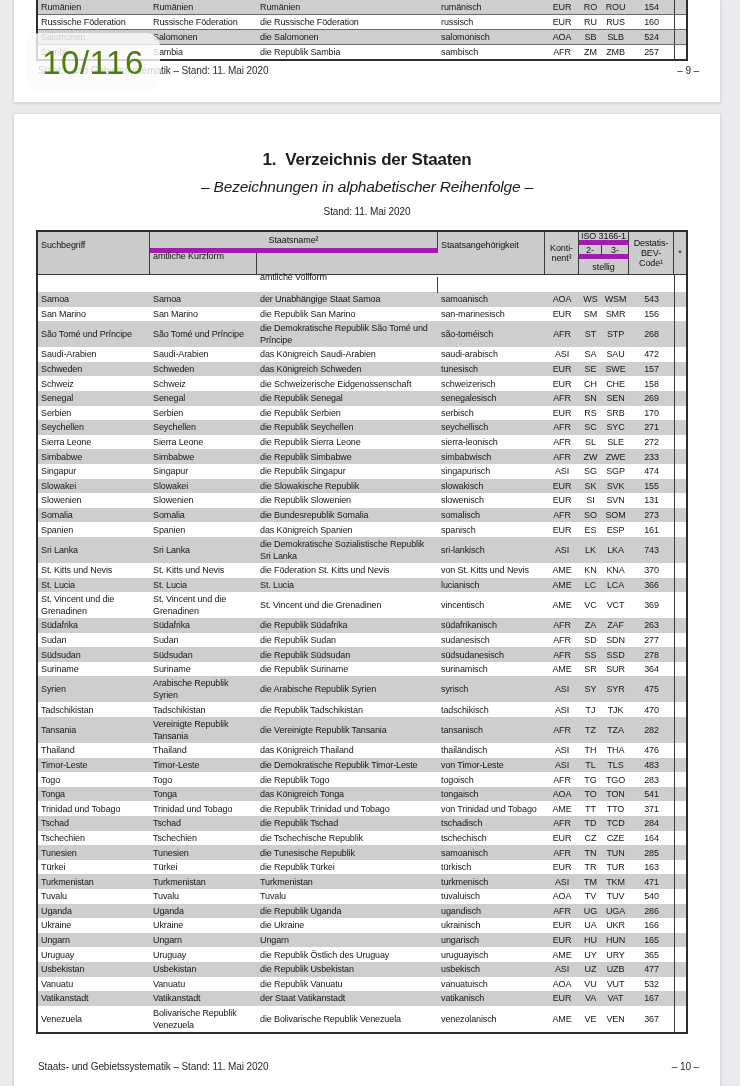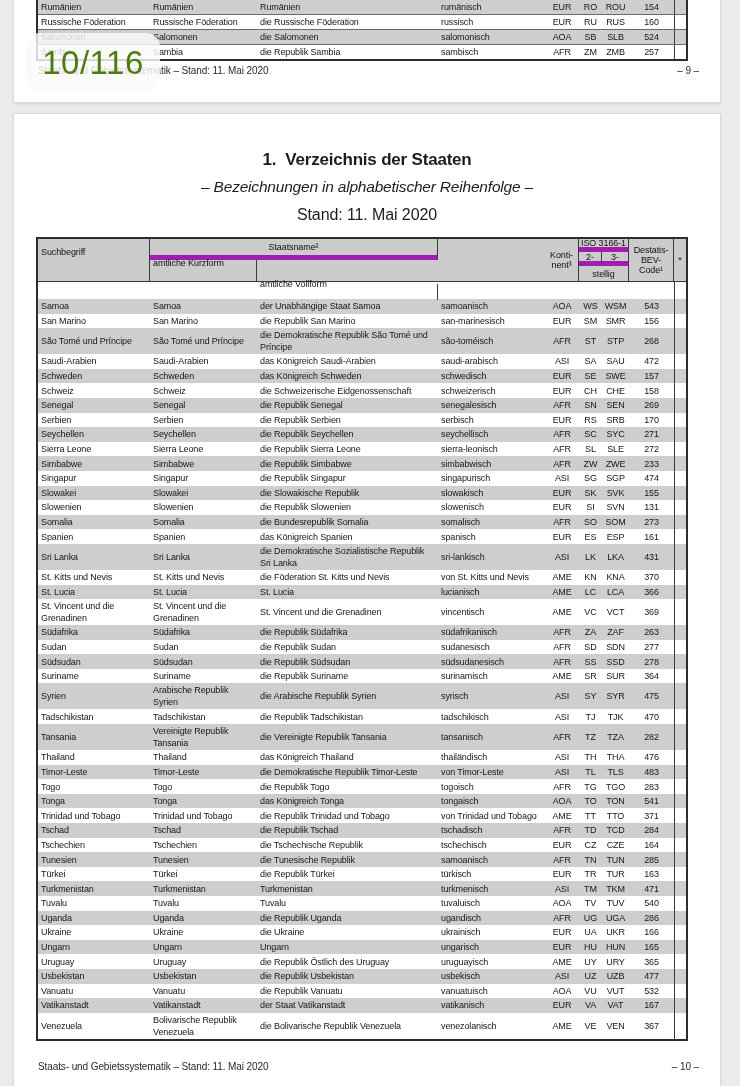--- a/index.html
+++ b/index.html
@@ -68,21 +68,21 @@
   
   .doc-title{
     margin:36px 0 8px 0;text-align:center;font-size:17px;font-weight:bold;
     letter-spacing:-0.2px;color:#1d1d1d;
   }
   .doc-subtitle{
     margin:7px 0 0 0;text-align:center;font-style:italic;font-size:15.5px;
     font-weight:normal;letter-spacing:-0.2px;color:#1d1d1d;
   }
   .doc-date{
-    margin:10px 0 13px 0;text-align:center;font-size:16px;font-weight:500;
+    margin:10px 0 13px 0;text-align:center;font-size:10px;font-weight:500;
     letter-spacing:-0.1px;color:#1d1d1d;
   }
 
   
   .pfoot{position:absolute;font-size:10px;letter-spacing:-0.1px;color:#2a2a2a;}
   .pfoot.left{left:24px;text-align:right;}
   .pfoot.right{right:21px;}
   #page-prev .pfoot{top:65px;}
   #page-main .pfoot{top:947px;}
 
@@ -154,20 +154,21 @@
   <div class="doc-title">1.&nbsp; Verzeichnis der Staaten</div>
   <div class="doc-subtitle">– Bezeichnungen in alphabetischer Reihenfolge –</div>
   <div class="doc-date">Stand: 11. Mai 2020</div>
 
   <div class="stable">
     <div class="thead">
       <div class="th th-such">Suchbegriff</div>
       <div class="th th-name center">Staatsname²</div>
       <div class="th th-kurz">amtliche Kurzform</div>
       <div class="th th-voll">amtliche Vollform</div>
+      <div class="th th-ang">Staatsangehörigkeit</div>
       <div class="th th-kont center">Konti-nent³</div>
       <div class="th th-iso center">ISO 3166-1</div>
       <div class="th th-iso2 center">2-</div>
       <div class="th th-iso3 center">3-</div>
       <div class="th th-stellig center">stellig</div>
       <div class="th th-dest center">Destatis-BEV-Code¹</div>
       <div class="th th-star center">*</div>
     </div>
     <div class="spacer">
         <div class="spacer-star"></div>
@@ -214,21 +215,21 @@
           <div class="cell c-kontinent">ASI</div>
           <div class="cell c-iso-2">SA</div>
           <div class="cell c-iso-3">SAU</div>
           <div class="cell c-bev-code">472</div>
           <div class="cell c-star"></div>
         </div>
         <div class="trow gray">
           <div class="cell c-suchbegriff">Schweden</div>
           <div class="cell c-kurzform">Schweden</div>
           <div class="cell c-vollform">das Königreich Schweden</div>
-          <div class="cell c-staatsangehoerigkeit">schwedisch</div>
+          <div class="cell c-staatsangehoerigkeit">tunesisch</div>
           <div class="cell c-kontinent">EUR</div>
           <div class="cell c-iso-2">SE</div>
           <div class="cell c-iso-3">SWE</div>
           <div class="cell c-bev-code">157</div>
           <div class="cell c-star"></div>
         </div>
         <div class="trow">
           <div class="cell c-suchbegriff">Schweiz</div>
           <div class="cell c-kurzform">Schweiz</div>
           <div class="cell c-vollform">die Schweizerische Eidgenossenschaft</div>
@@ -350,21 +351,21 @@
           <div class="cell c-star"></div>
         </div>
         <div class="trow gray">
           <div class="cell c-suchbegriff">Sri Lanka</div>
           <div class="cell c-kurzform">Sri Lanka</div>
           <div class="cell c-vollform">die Demokratische Sozialistische Republik Sri Lanka</div>
           <div class="cell c-staatsangehoerigkeit">sri-lankisch</div>
           <div class="cell c-kontinent">ASI</div>
           <div class="cell c-iso-2">LK</div>
           <div class="cell c-iso-3">LKA</div>
-          <div class="cell c-bev-code">431</div>
+          <div class="cell c-bev-code">743</div>
           <div class="cell c-star"></div>
         </div>
         <div class="trow">
           <div class="cell c-suchbegriff">St. Kitts und Nevis</div>
           <div class="cell c-kurzform">St. Kitts und Nevis</div>
           <div class="cell c-vollform">die Föderation St. Kitts und Nevis</div>
           <div class="cell c-staatsangehoerigkeit">von St. Kitts und Nevis</div>
           <div class="cell c-kontinent">AME</div>
           <div class="cell c-iso-2">KN</div>
           <div class="cell c-iso-3">KNA</div>

